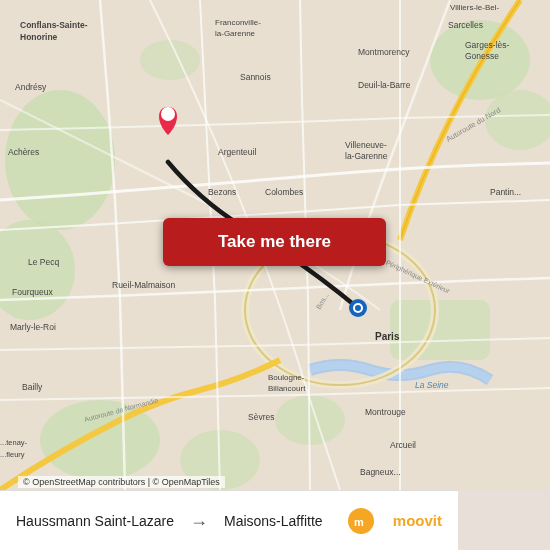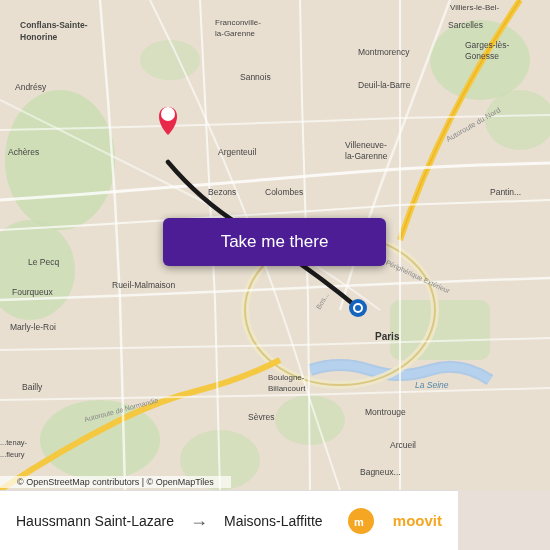--- a/index.html
+++ b/index.html
@@ -26,26 +26,26 @@
       width: 100%; height: 100%;
     }
 
     
     #take-me-there-btn {
       position: absolute;
       left: 163px;
       top: 218px;
       width: 223px;
       height: 48px;
-      background: #4c1d95;
+      background: #b91c1c;
       border: none;
       border-radius: 6px;
       color: white;
       font-size: 17px;
-      font-weight: normal;
+      font-weight: bold;
       cursor: pointer;
       display: flex;
       align-items: center;
       justify-content: center;
       box-shadow: 0 2px 8px rgba(0,0,0,0.4);
     }
 
     
     #footer {
       width: 458px;
@@ -97,25 +97,25 @@
       font-size: 15px;
       color: #f5a623;
       font-weight: bold;
       margin-left: 14px;
     }
 
     
     .osm-attribution {
       position: absolute;
       bottom: 2px;
-      left: 0;
+      left: 18px;
       font-size: 9px;
       color: #333;
       background: rgba(255,255,255,0.7);
-      padding: 1px 17px;
+      padding: 1px 5px;
       border-radius: 0;
     }
   </style>
 </head>
 <body>
 
 <div id="map-container">
   <svg id="map-svg" viewBox="0 0 550 490" xmlns="http://www.w3.org/2000/svg">
 
     <rect width="550" height="490" fill="#e8dfd0"></rect>

